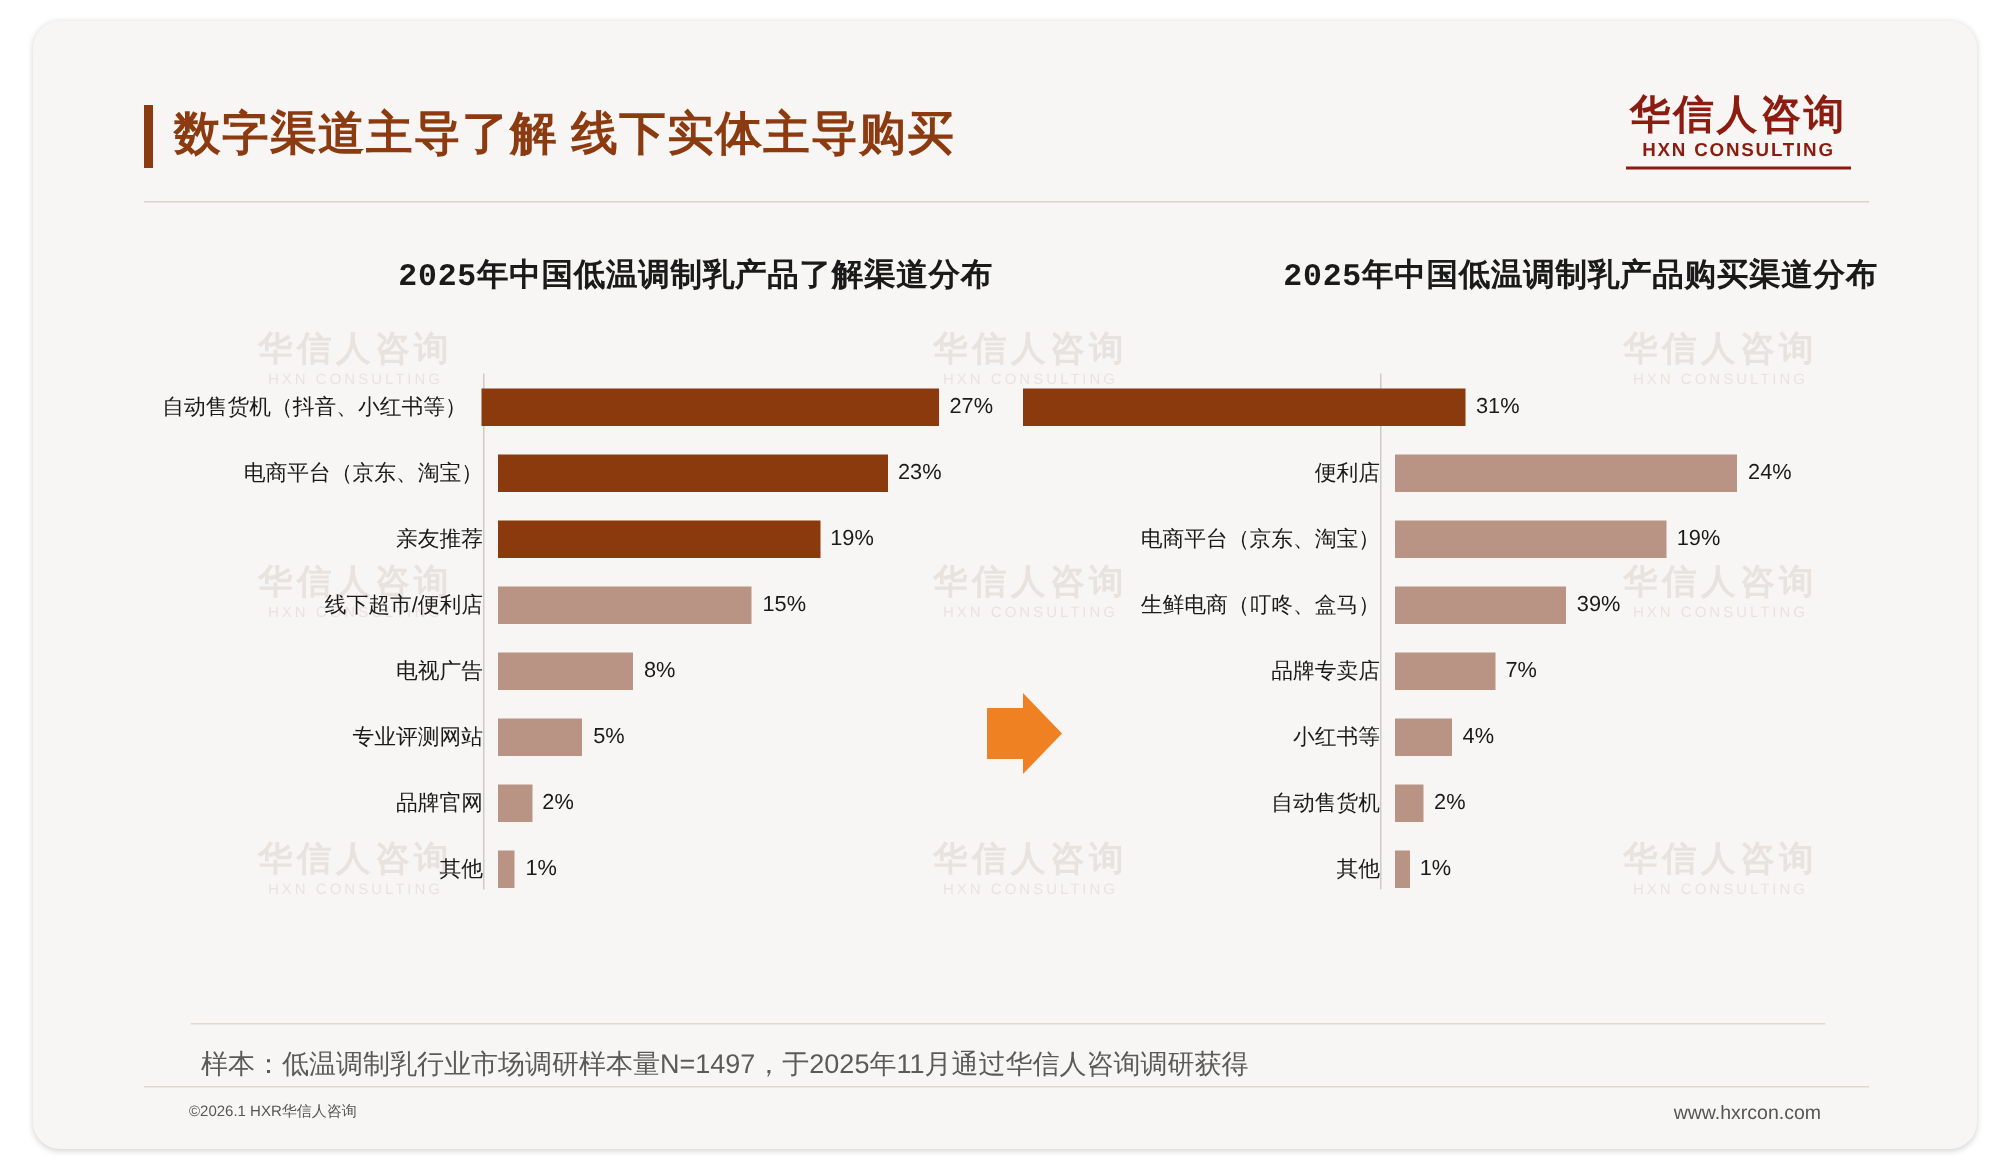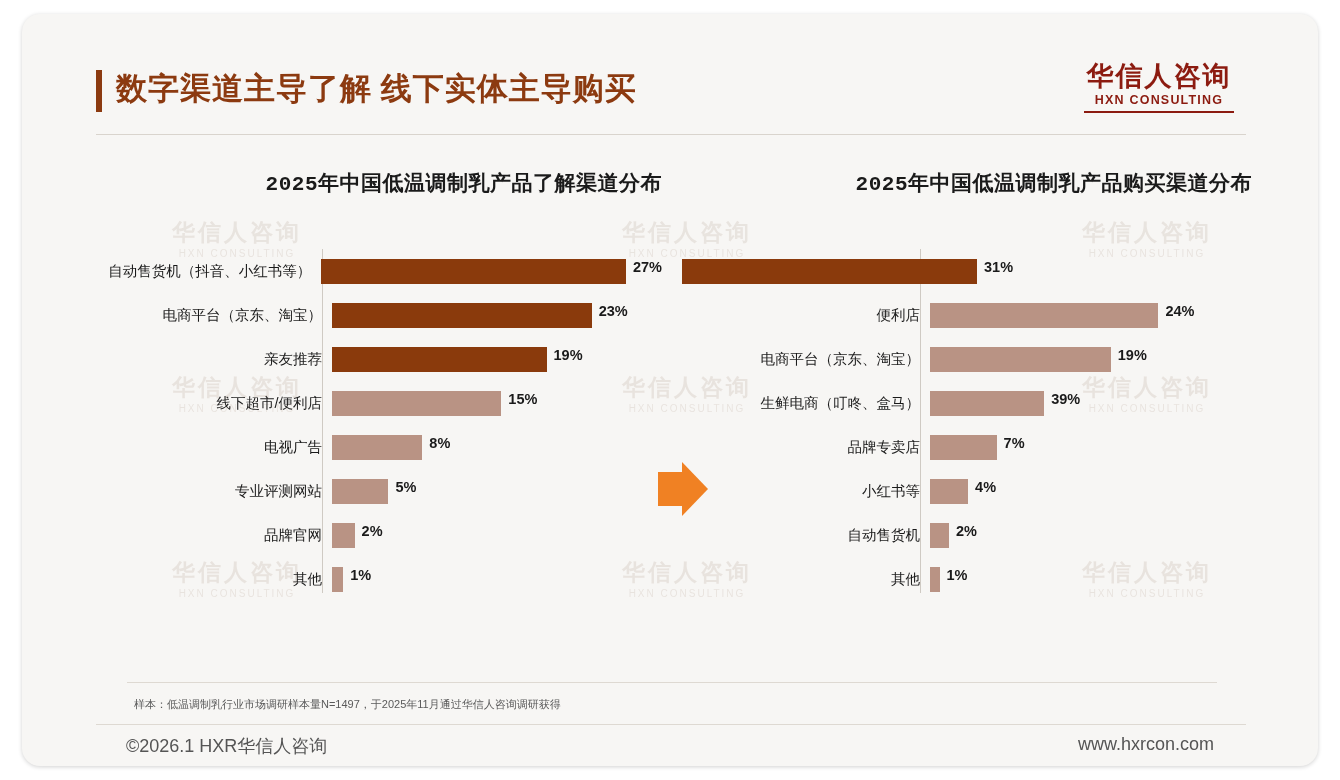--- a/index.html
+++ b/index.html
@@ -152,22 +152,21 @@
     font-family: "Liberation Sans", sans-serif;
   }
   .panel-left .cat  { width: 220px; }
   .panel-right .cat { width: 238px; }
 
   .bar-wrap {
     position: relative;
     flex: 1;
     height: 25px;
     display: flex;
-    align-items: flex-start;
-    font-weight: bold;
+    align-items: center;
   }
   .bar {
     height: 25px;
     background: #b99384;
   }
   .bar.hi { background: #8a3a0c; }
   .val {
     font-size: 14.5px;
     color: #1a1a1a;
     margin-left: 7px;
@@ -216,45 +215,45 @@
     left: 105px;
     top: 668px;
     width: 1090px;
     height: 1px;
     background: #ded9d2;
   }
   .footnote {
     position: absolute;
     left: 112px;
     top: 683px;
-    font-size: 11px;
+    font-size: 18px;
     color: #5a5a5a;
     white-space: nowrap;
   }
   .footer-rule {
     position: absolute;
     left: 74px;
     top: 710px;
     width: 1150px;
     height: 1px;
     background: #ded9d2;
   }
   .copyright {
     position: absolute;
     left: 104px;
     top: 720px;
-    font-size: 18px;
+    font-size: 10px;
     color: #555;
     white-space: nowrap;
   }
   .website {
     position: absolute;
     right: 104px;
     top: 720px;
-    font-size: 18px;
+    font-size: 13px;
     color: #555;
     white-space: nowrap;
   }
 </style>
 </head>
 <body>
 
 <div class="slide">
 
   <div class="wm" style="left:150px; top:205px;">

